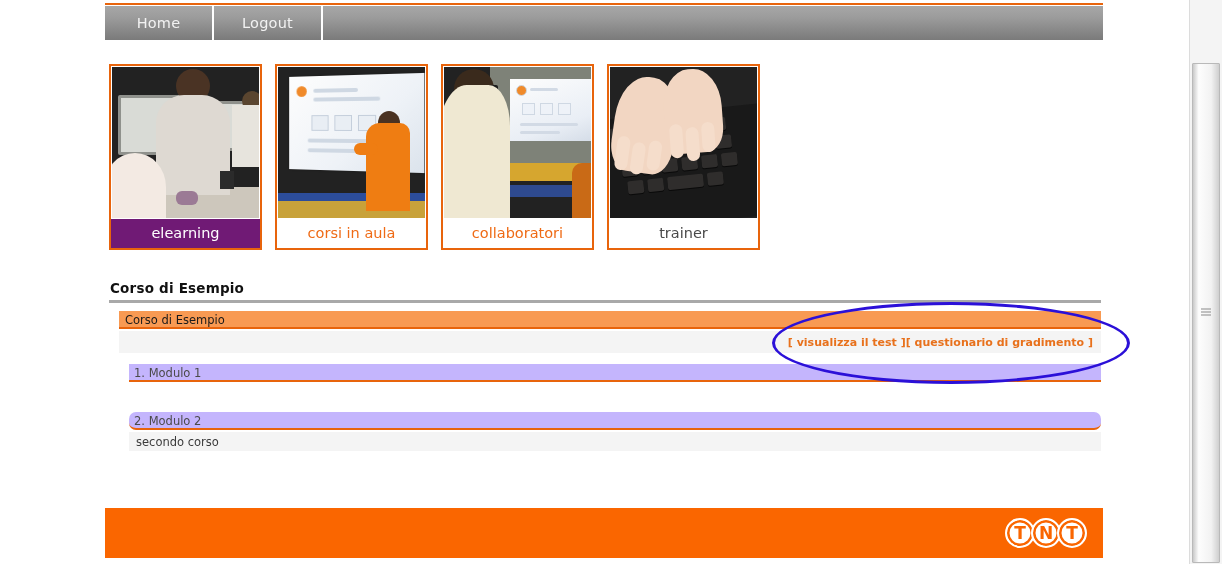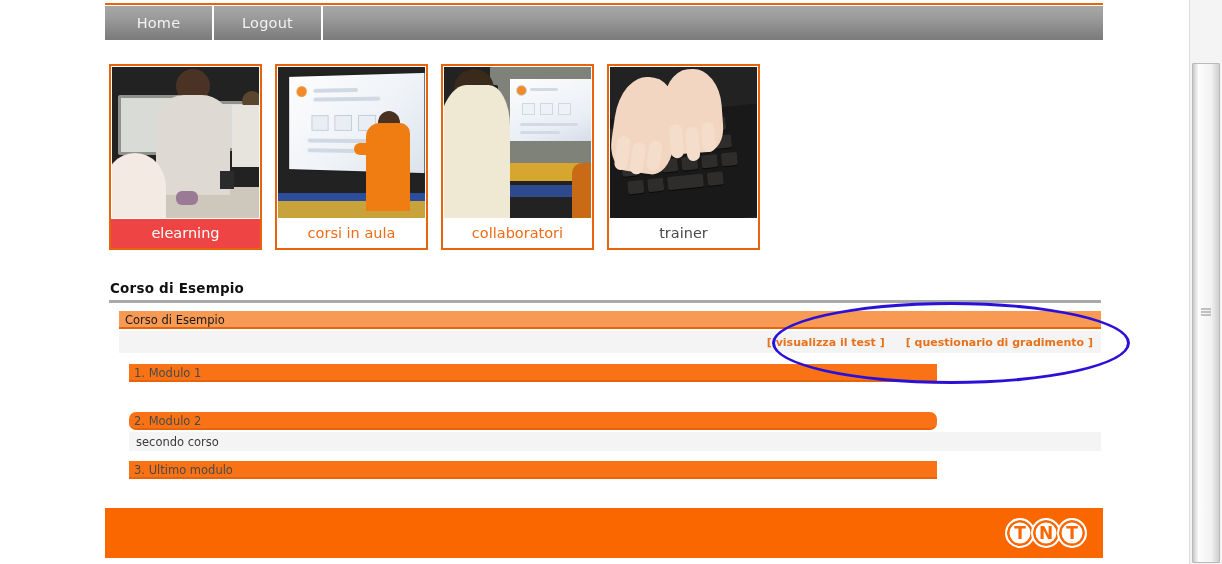--- a/index.html
+++ b/index.html
@@ -74,21 +74,21 @@
     overflow: hidden;
     position: relative;
     background: #222;
   }
   .thumb .cap {
     height: 29px;
     line-height: 29px;
     text-align: center;
     font-size: 14.5px;
   }
-  .thumb.active .cap { background: #ef4444; color: #ffffff; }
+  .thumb.active .cap { background: #701a75; color: #ffffff; }
   .thumb .cap.orange { color: #ef6b16; }
   .thumb .cap.gray   { color: #4a4a4a; }
 
   
   .s1 { background: linear-gradient(to bottom,#1d1a16 0%, #2e2a24 30%, #6d655c 62%, #b9b2a7 100%); }
   .s1 .mon { position:absolute; background:#d9dbd6; border:3px solid #8f918c; border-radius:2px; }
   .s1 .m1 { left:6px; top:28px; width:62px; height:54px; }
   .s1 .m2 { left:82px; top:34px; width:50px; height:44px; }
   .s1 .m3 { left:122px; top:40px; width:34px; height:32px; }
   .s1 .p-main { left:48px; top:16px; width:66px; height:108px; background:#ded3cc; }
@@ -179,30 +179,30 @@
     align-items: center;
     justify-content: flex-end;
     padding-right: 8px;
     box-sizing: border-box;
   }
   .course-links a {
     font-size: 11px;
     font-weight: bold;
     color: #e8711c;
     text-decoration: none;
-    margin-left: 21px;
+    margin-left: 0;
     cursor: pointer;
     text-align: right;
   }
 
   .mod-title {
     position: absolute;
     left: 129px;
-    width: 808px; height: 18px;
-    background: #f97316;
+    width: 972px; height: 18px;
+    background: #c4b5fd;
     border-bottom: 2px solid #e8640c;
     box-sizing: border-box;
   }
   .mod-title span {
     position: absolute;
     left: 5px; top: 2px;
     font-size: 11.5px;
     color: #4a4a4a;
   }
   .mod-desc {
@@ -429,23 +429,20 @@
     <span>1. Modulo 1</span>
   </div>
 
   <div class="mod-title" style="top:412px;border-radius:7px;">
     <span>2. Modulo 2</span>
   </div>
   <div class="mod-desc" style="top:432px;">
     <span>secondo corso</span>
   </div>
 
-  <div class="mod-title" style="top:461px;">
-    <span>3. Ultimo modulo</span>
-  </div>
 
   <div class="footer">
     <div class="tnt">
       <div class="circ c1">T</div>
       <div class="circ c2">N</div>
       <div class="circ c3">T</div>
     </div>
   </div>
 
   <div class="annot"></div>

